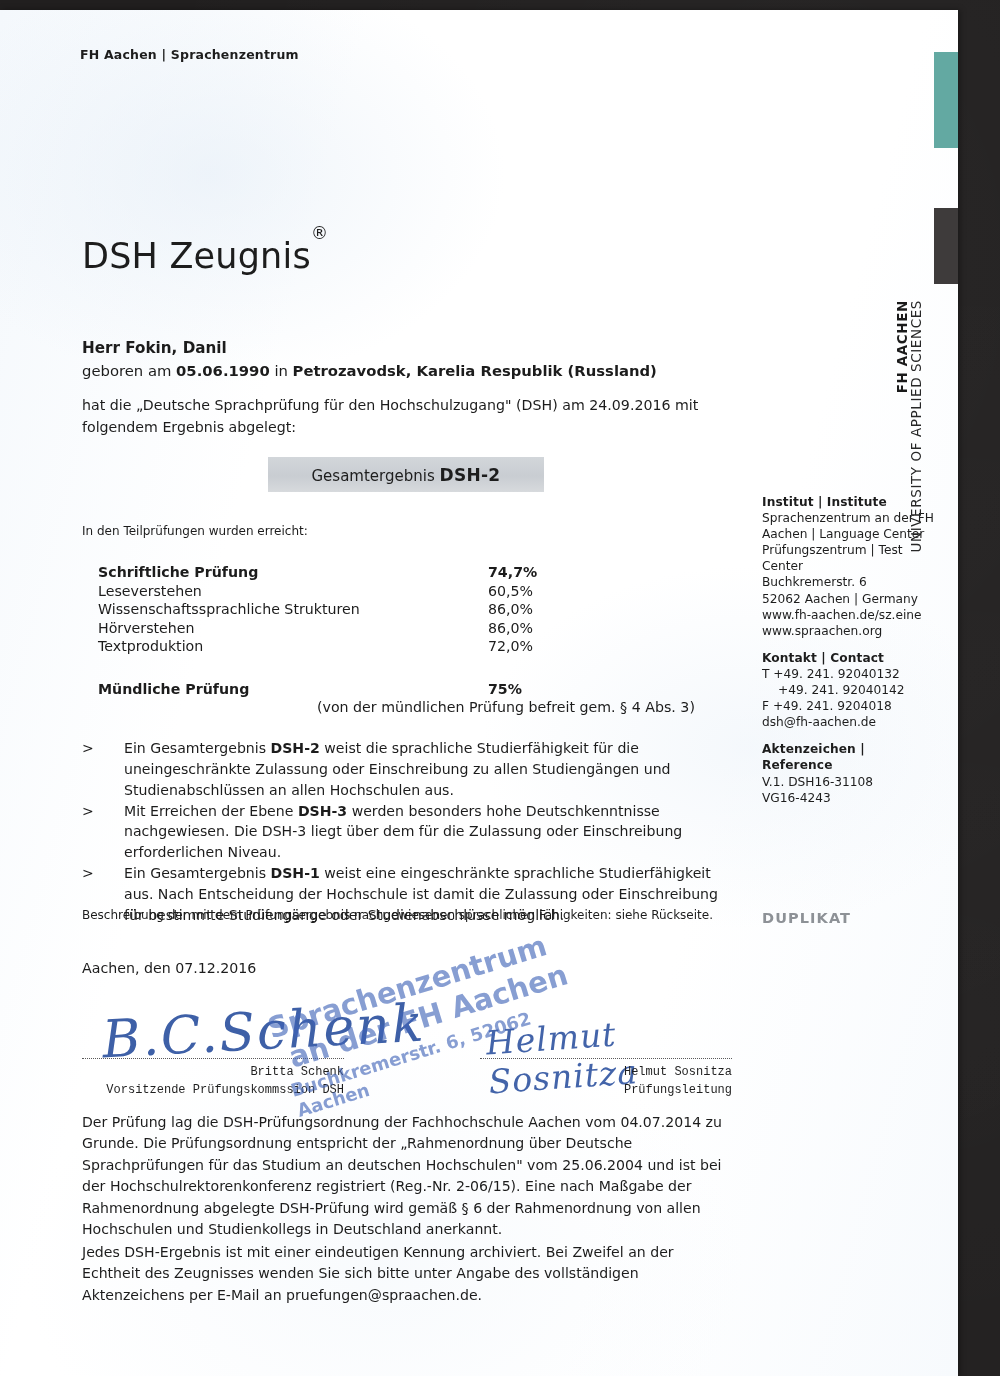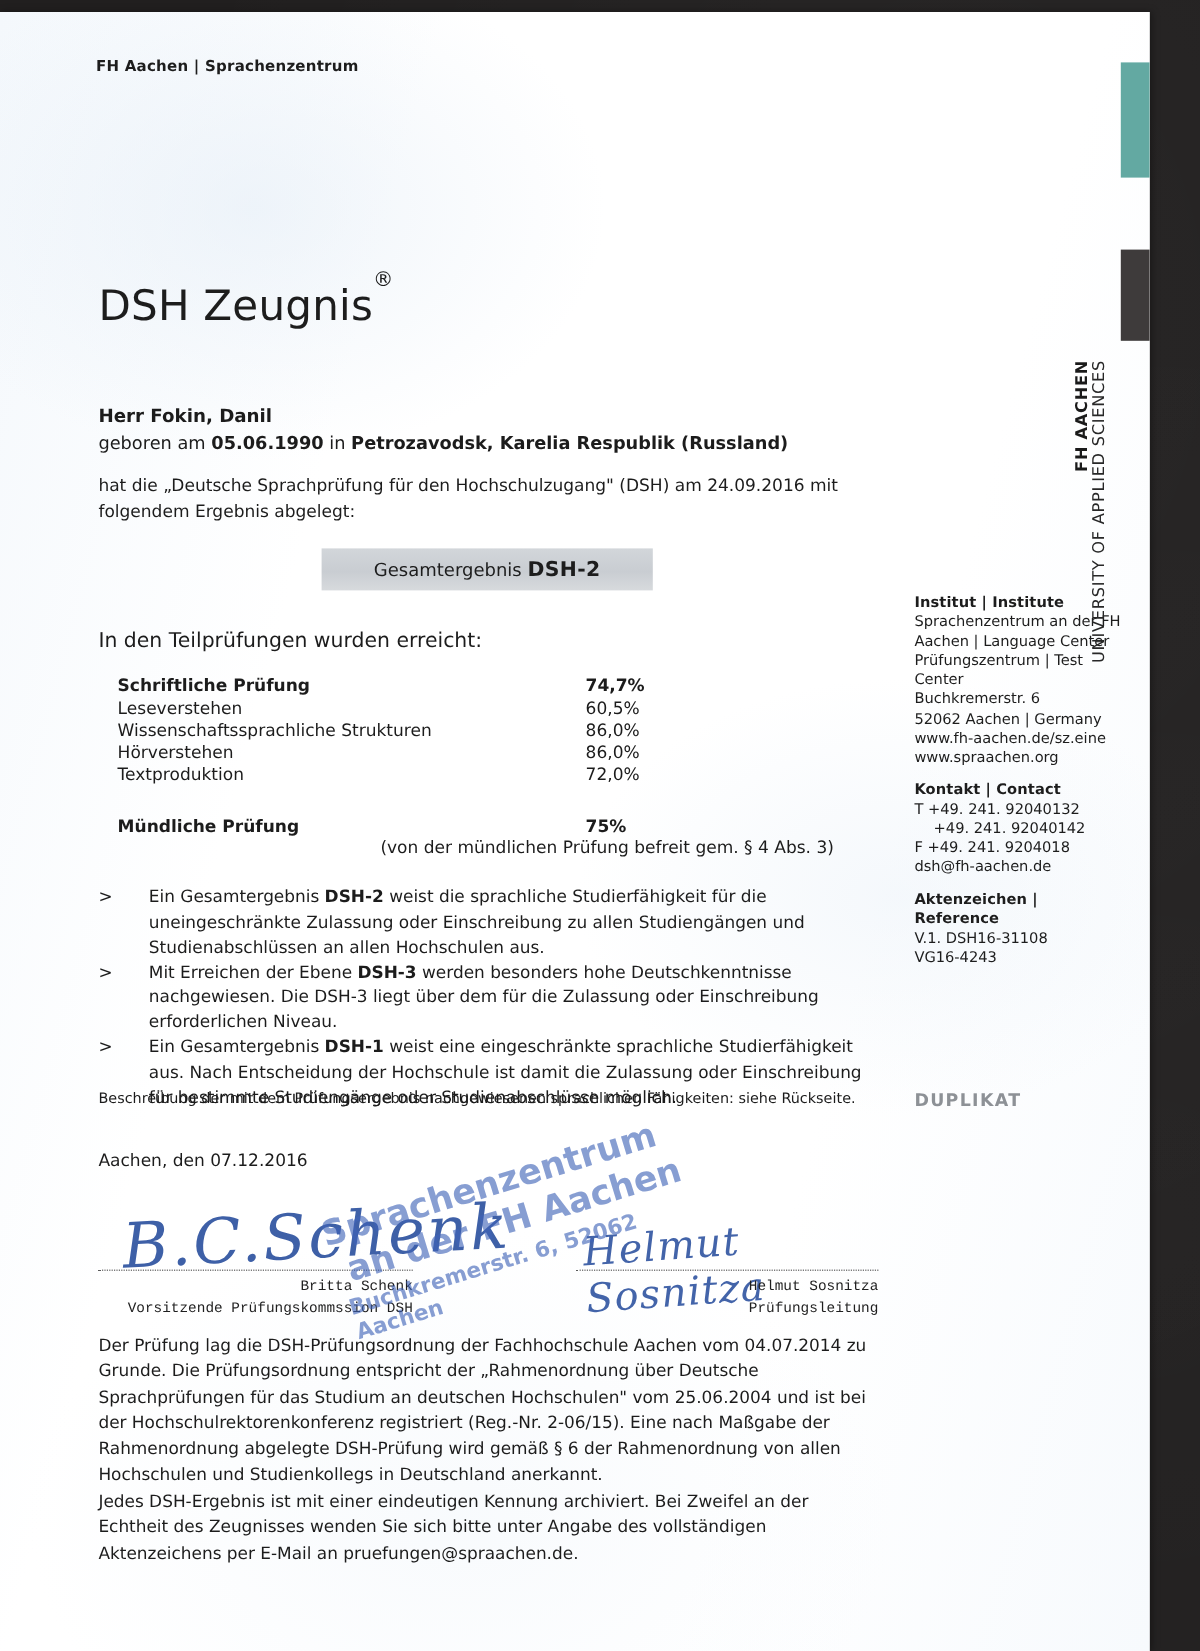--- a/index.html
+++ b/index.html
@@ -125,21 +125,21 @@
     background:linear-gradient(180deg,#d2d6da 0%, #c9cdd2 55%, #d7dadd 100%);
     display:flex; align-items:center; justify-content:center;
   }
   .result-box .txt{
     font-size:15px; color:#1d1d1d;
   }
   .result-box .grade{ font-weight:700; font-size:17px; letter-spacing:.3px;}
 
   .subtests-lead{
     position:absolute; top:514px; left:0;
-    font-size:17px;
+    font-size:12px;
   }
 
   table.scores{
     position:absolute; top:554px; left:16px;
     border-collapse:collapse;
     font-size:14.2px;
   }
   table.scores td{ padding:0 0 2.5px 0; vertical-align:top; }
   table.scores td.lbl{ width:390px; }
   table.scores td.val{ width:120px; }

